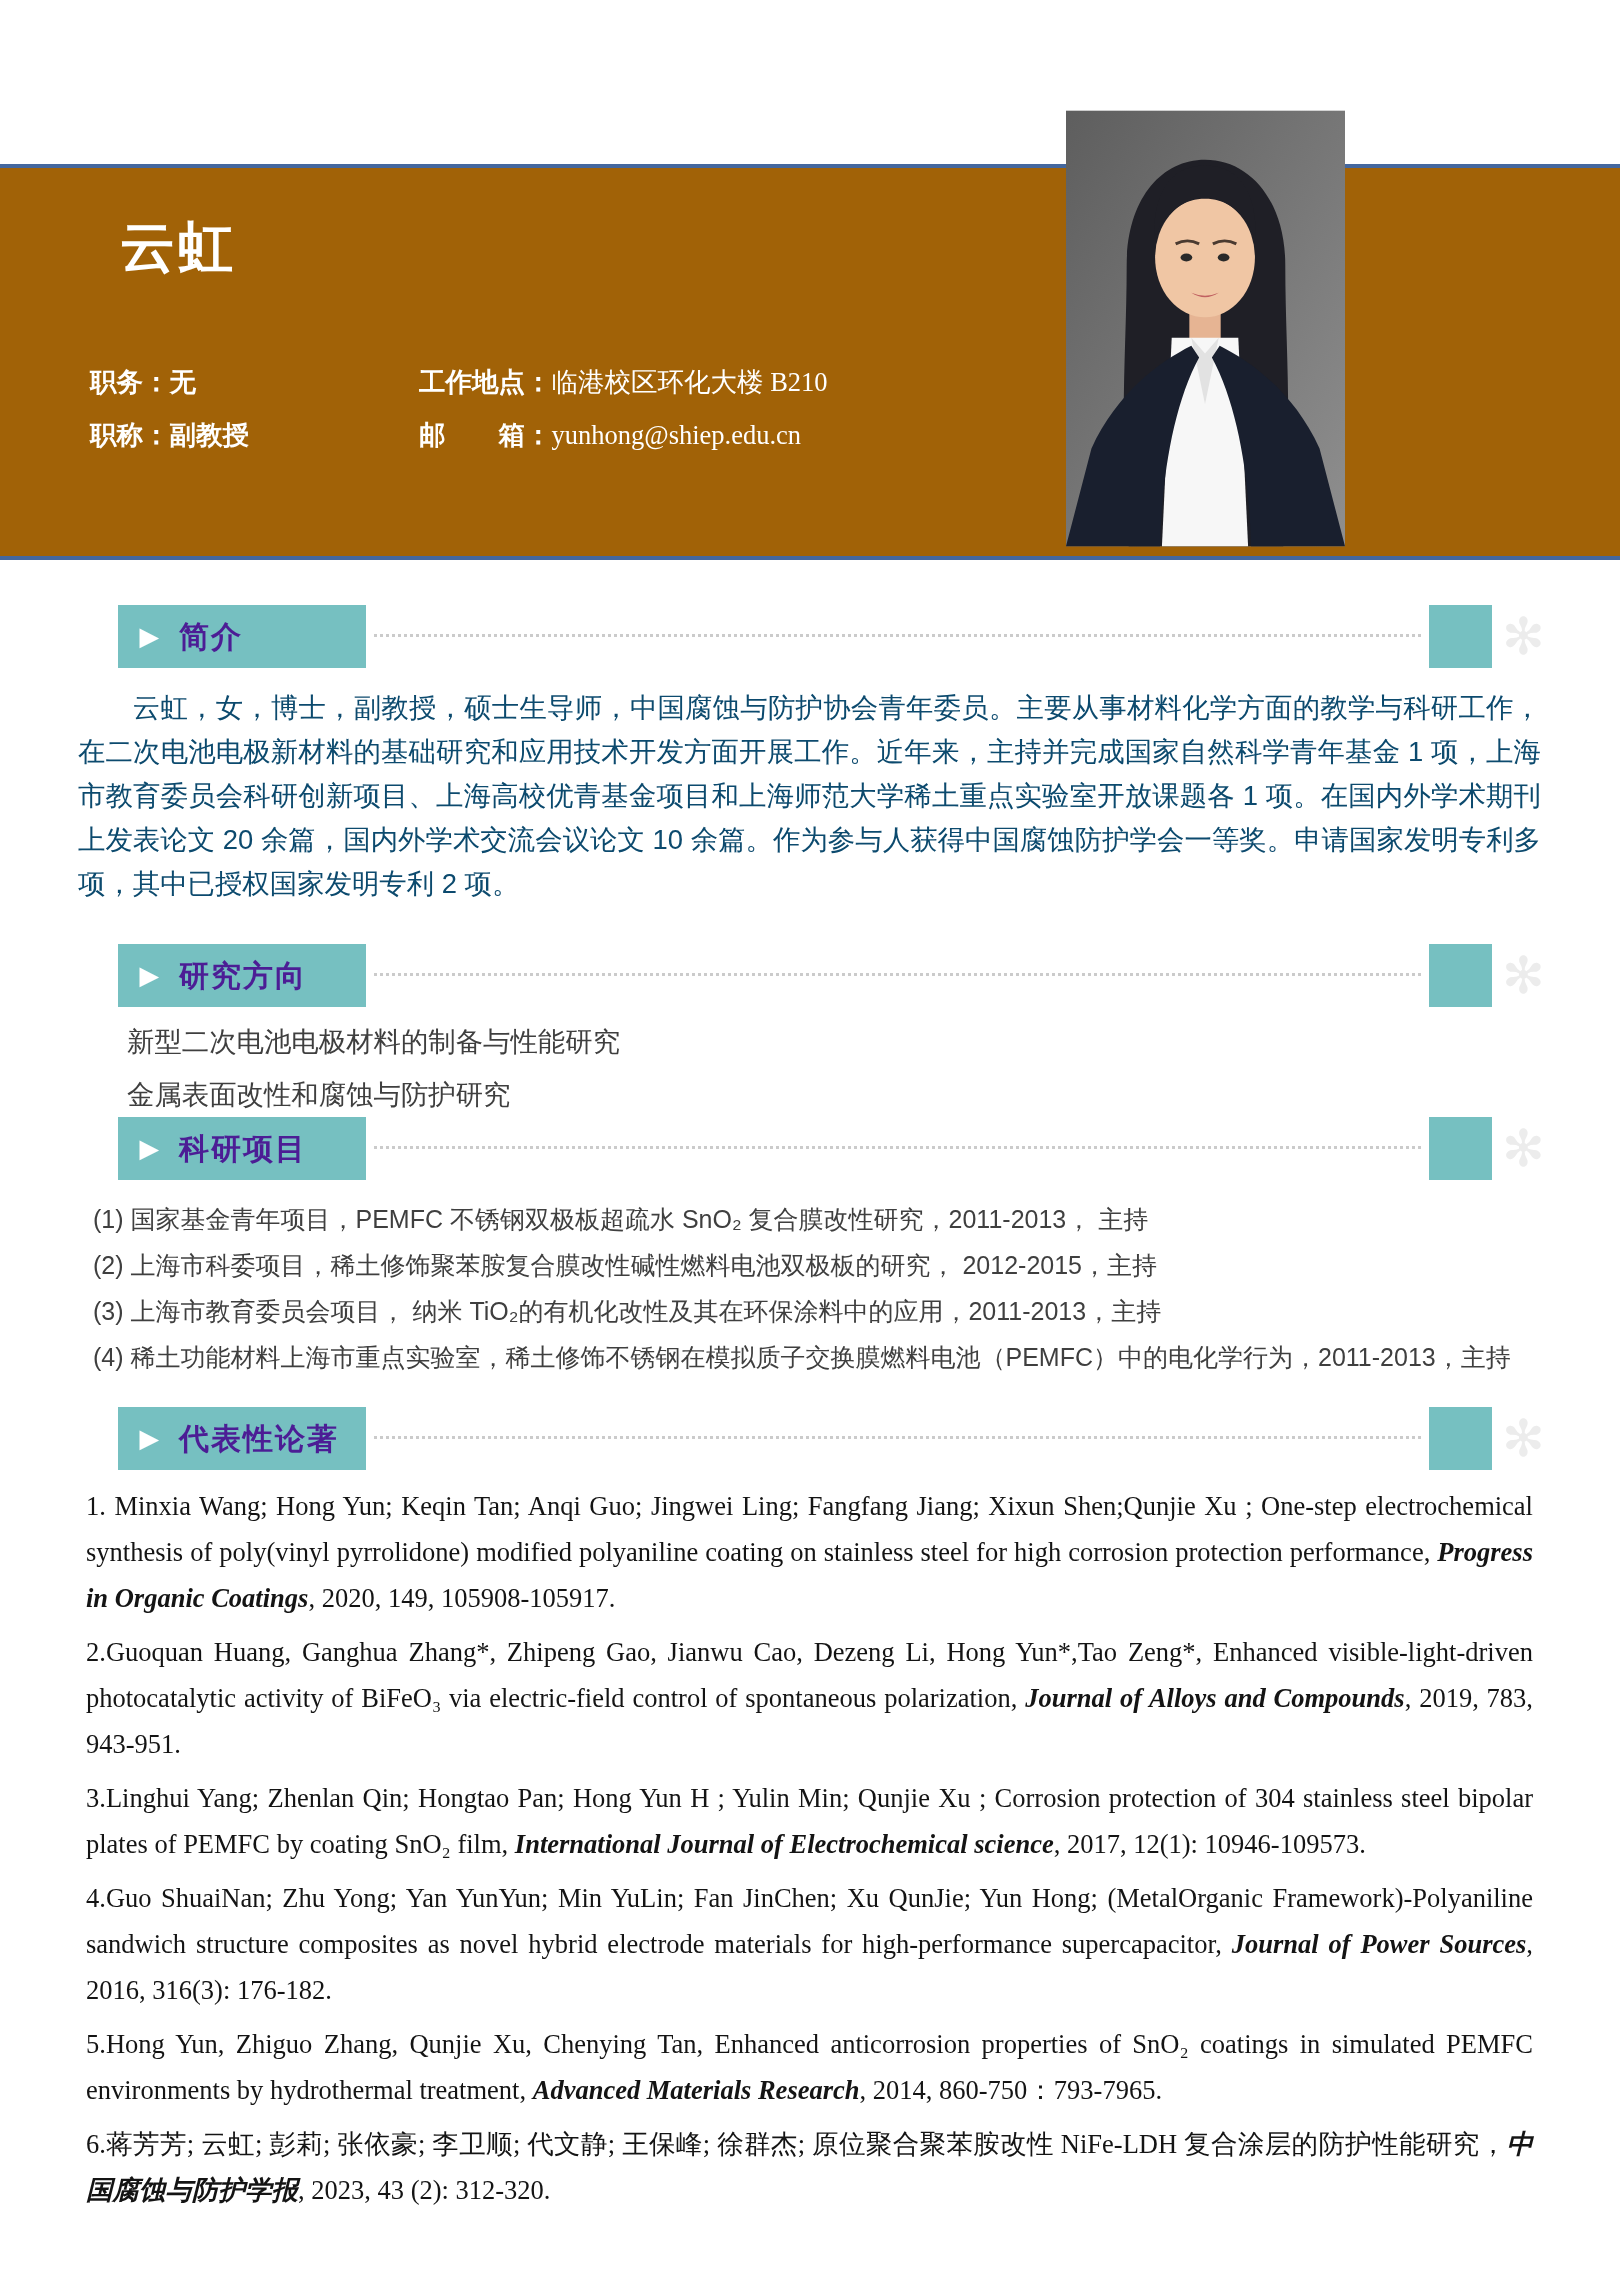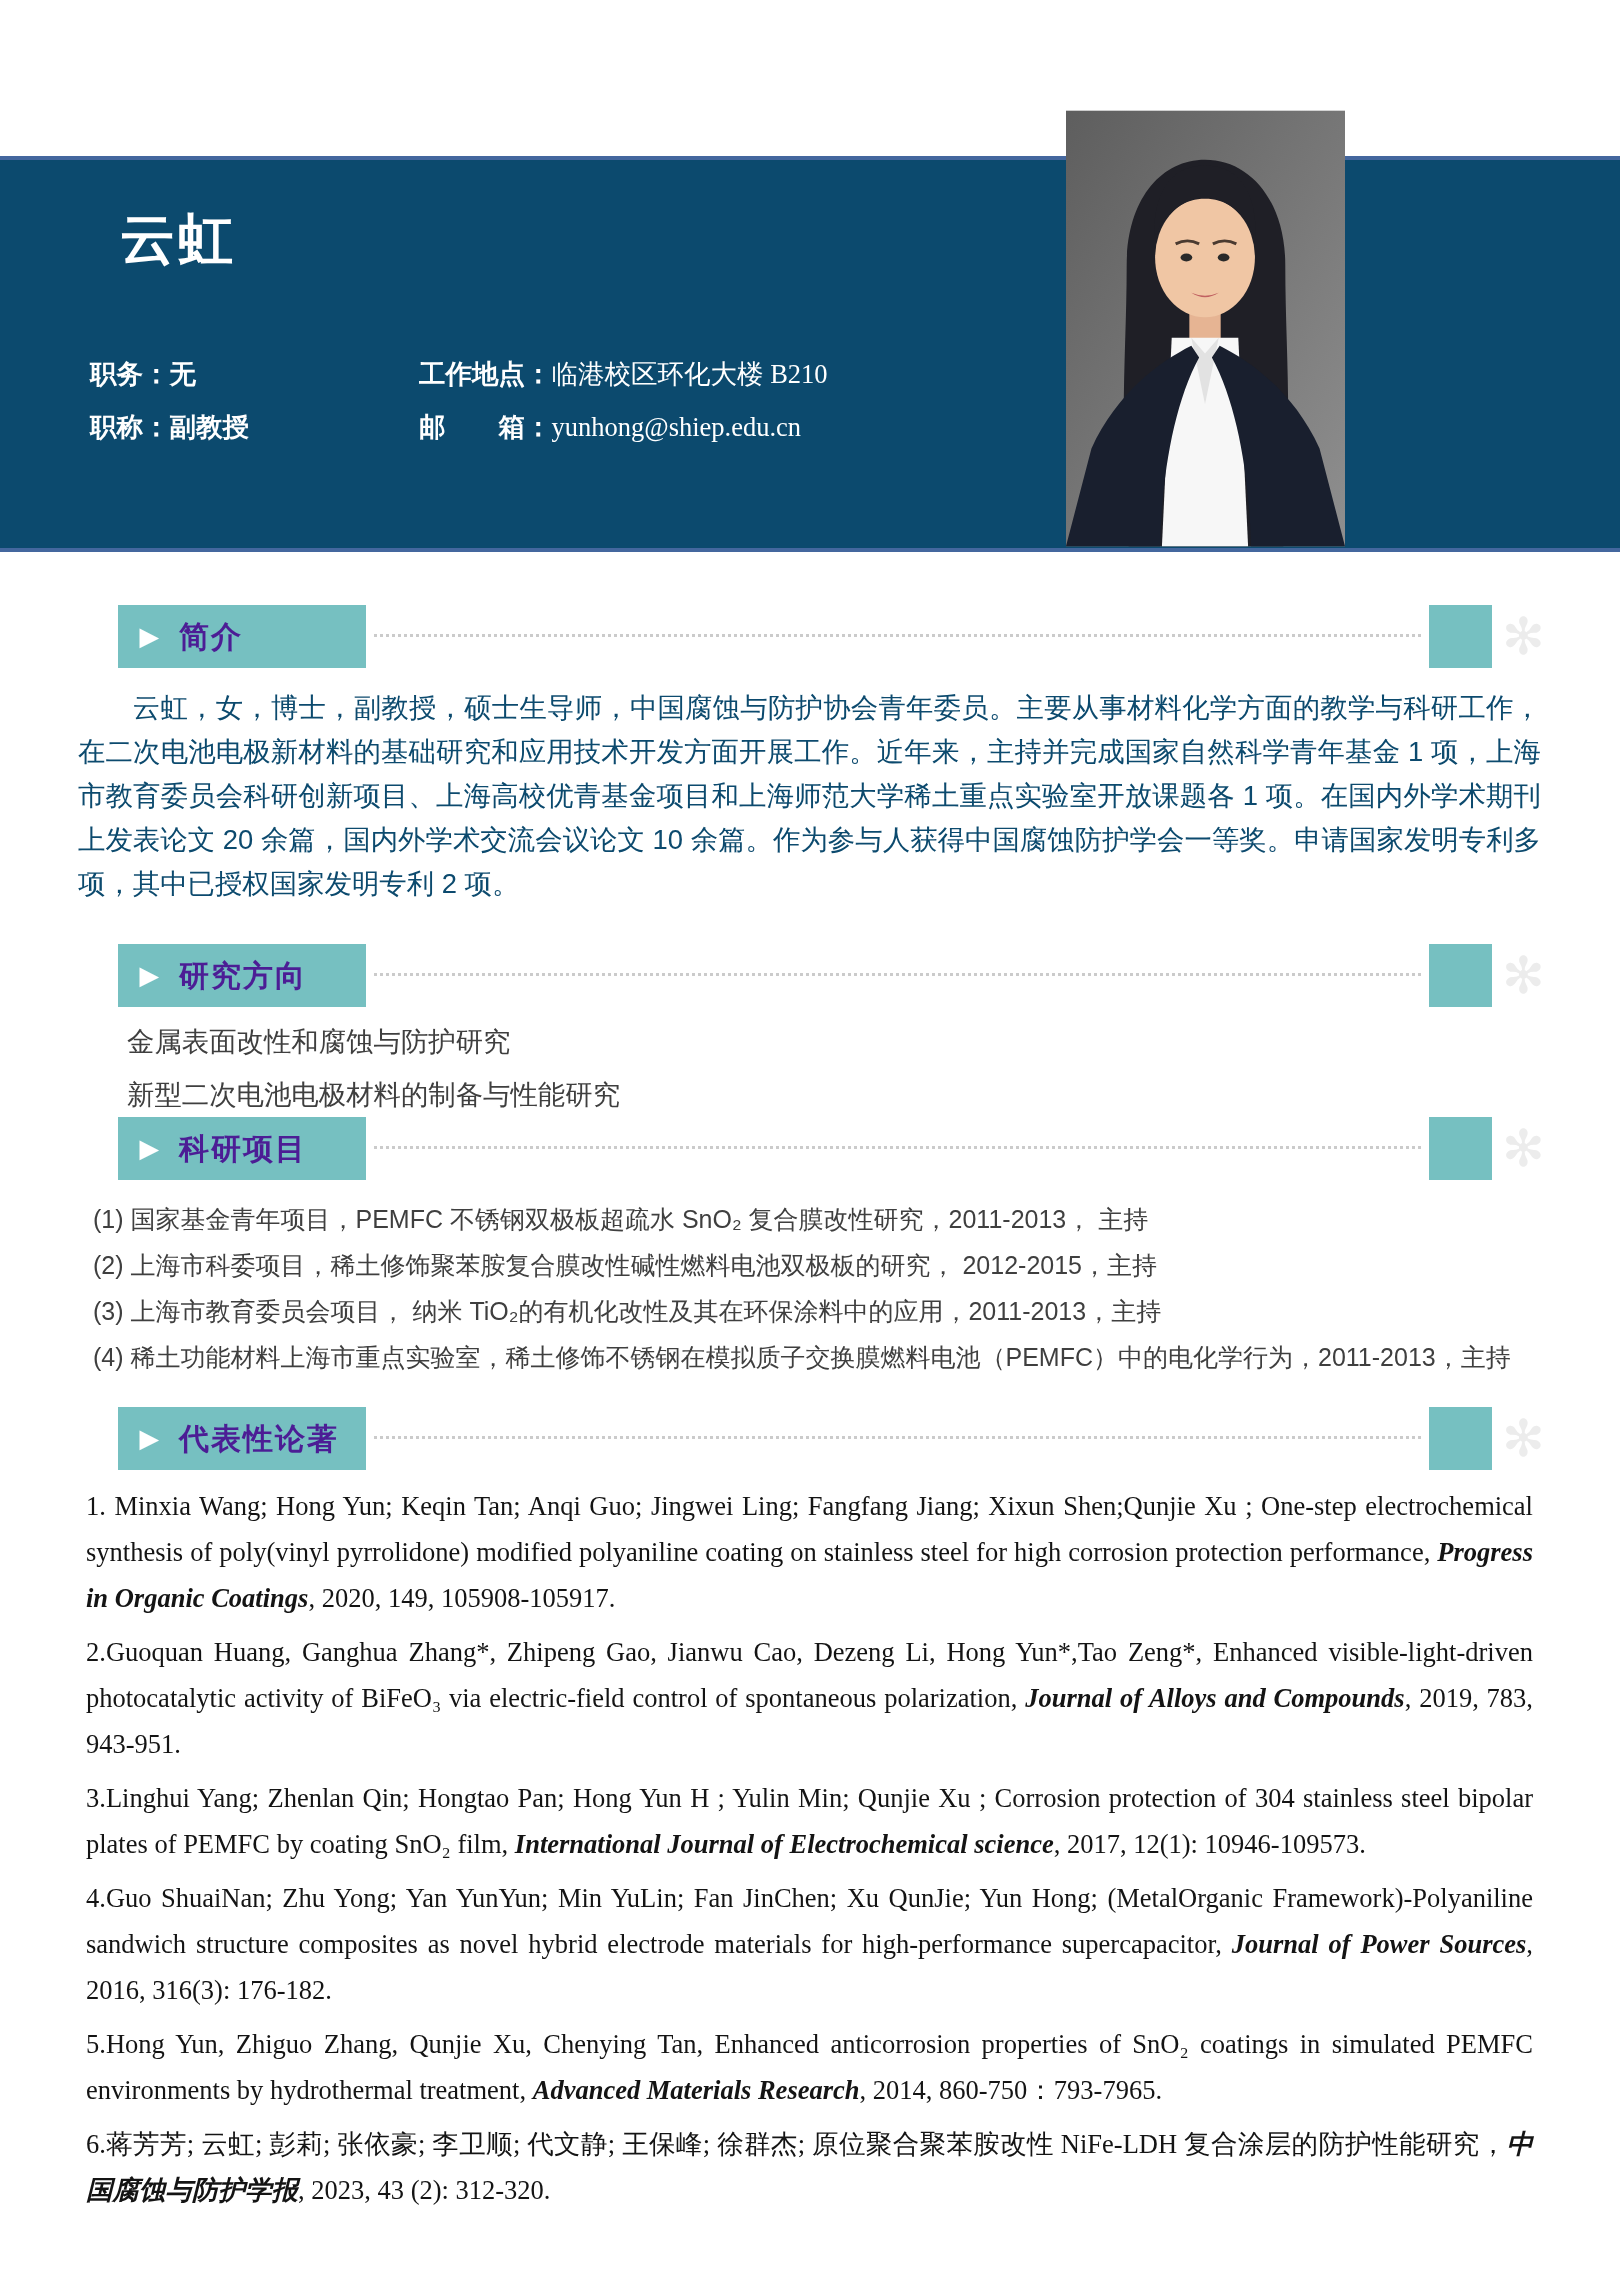--- a/index.html
+++ b/index.html
@@ -1,20 +1,20 @@
 <!DOCTYPE html>
 <html><head>
 <meta charset="utf-8">
 <style>
   html,body{margin:0;padding:0;background:#ffffff;}
   .page{position:relative;width:1620px;height:2292px;background:#ffffff;overflow:hidden;
         font-family:"Liberation Sans", sans-serif;}
 
   
-  .banner{position:absolute;left:0;top:156px;width:100%;height:388px;background:#0c4a6e;
+  .banner{position:absolute;left:0;top:164px;width:100%;height:388px;background:#a16207;
           border-top:4.9px solid #44679e;border-bottom:4.9px solid #44679e;box-sizing:content-box;text-decoration:underline;}
   .name{position:absolute;left:120px;top:43px;color:#ffffff;font-size:55px;font-weight:bold;letter-spacing:2.9px;}
   .cfield{position:absolute;color:#ffffff;font-size:26.5px;white-space:nowrap;}
   .cfield .lbl{font-weight:bold;}
   .cfield .val{font-weight:bold;}
   .cfield .val.regular{font-weight:normal;font-family:"Liberation Serif", serif;}
   .f0{left:90px;top:196px;} .f1{left:419px;top:196px;}
   .f2{left:90px;top:249px;} .f3{left:419px;top:249px;}
 
   
@@ -114,22 +114,22 @@
     <div class="sec-box">
       <span class="tri">▶</span>
       <span class="ttl">研究方向</span>
     </div>
     <div class="sec-dots"></div>
     <div class="sec-square"></div>
     <span class="sec-orn">✻</span>
   </div>
 
   <div class="research-list" id="research-list">
+      <div class="project-item">新型二次电池电极材料的制备与性能研究</div>
       <div class="project-item">金属表面改性和腐蚀与防护研究</div>
-      <div class="project-item">新型二次电池电极材料的制备与性能研究</div>
     </div>
 
   <div class="sec-head h-projects">
     <div class="sec-box">
       <span class="tri">▶</span>
       <span class="ttl">科研项目</span>
     </div>
     <div class="sec-dots"></div>
     <div class="sec-square"></div>
     <span class="sec-orn">✻</span>

